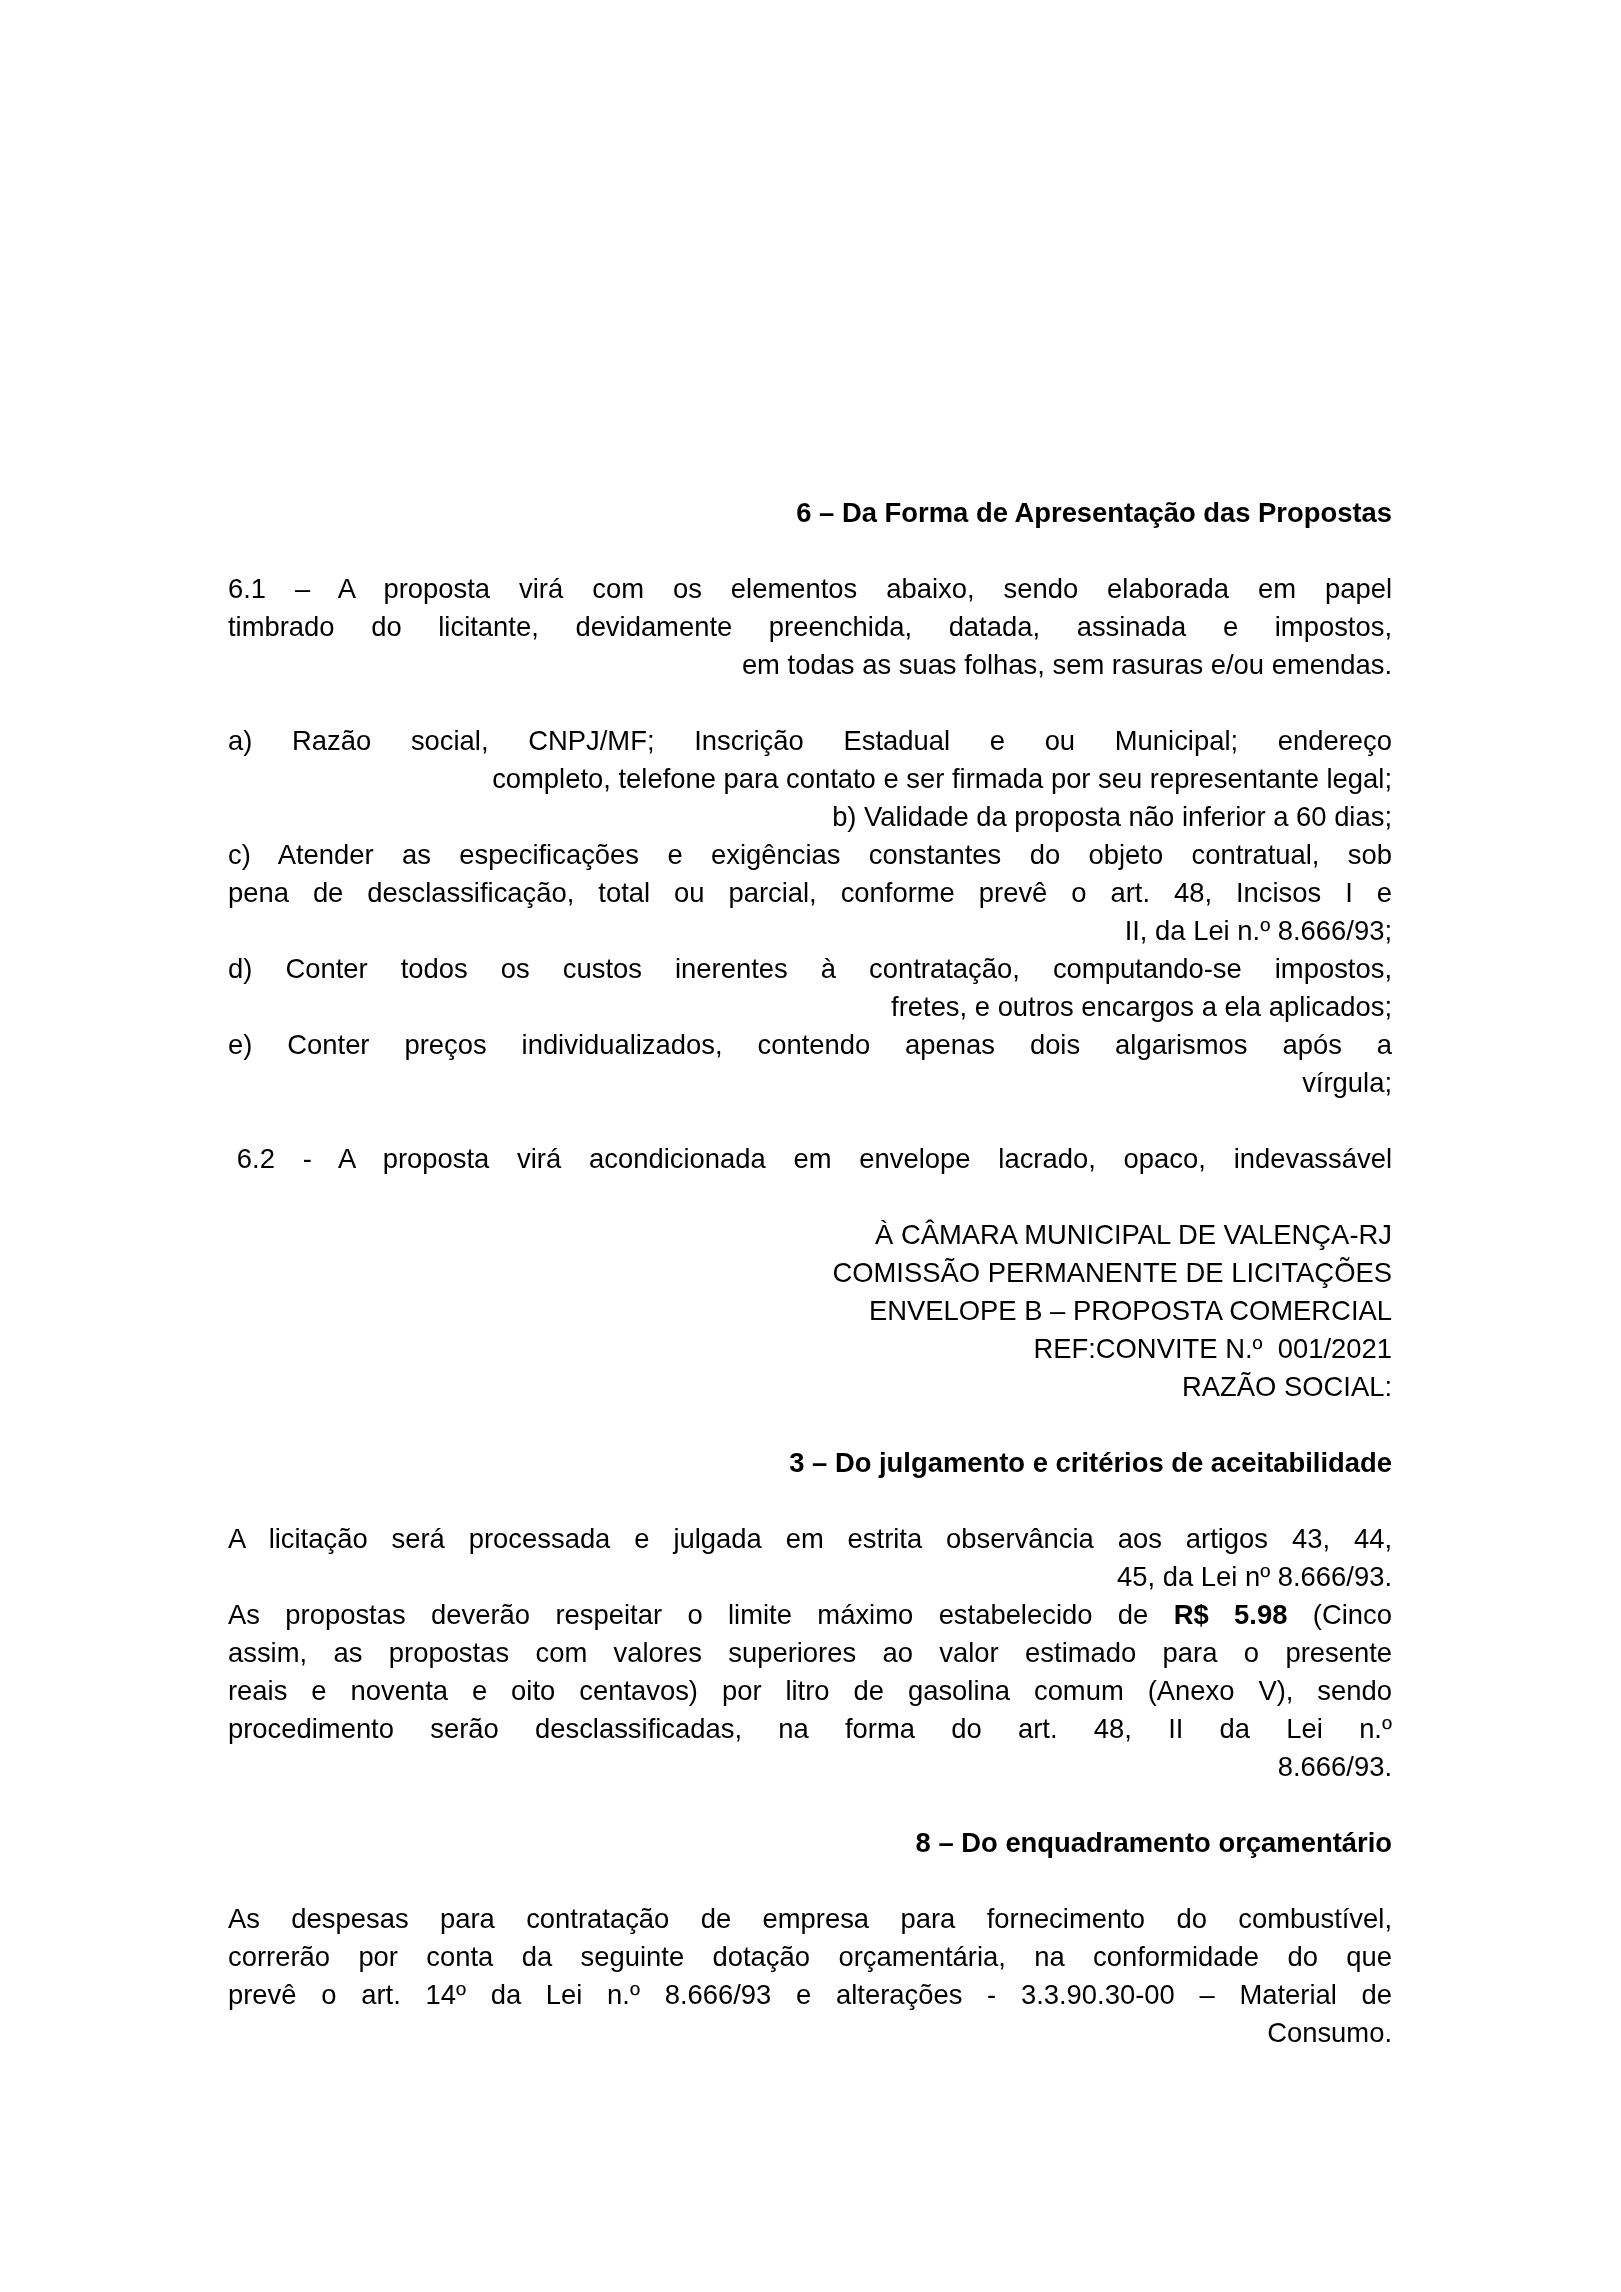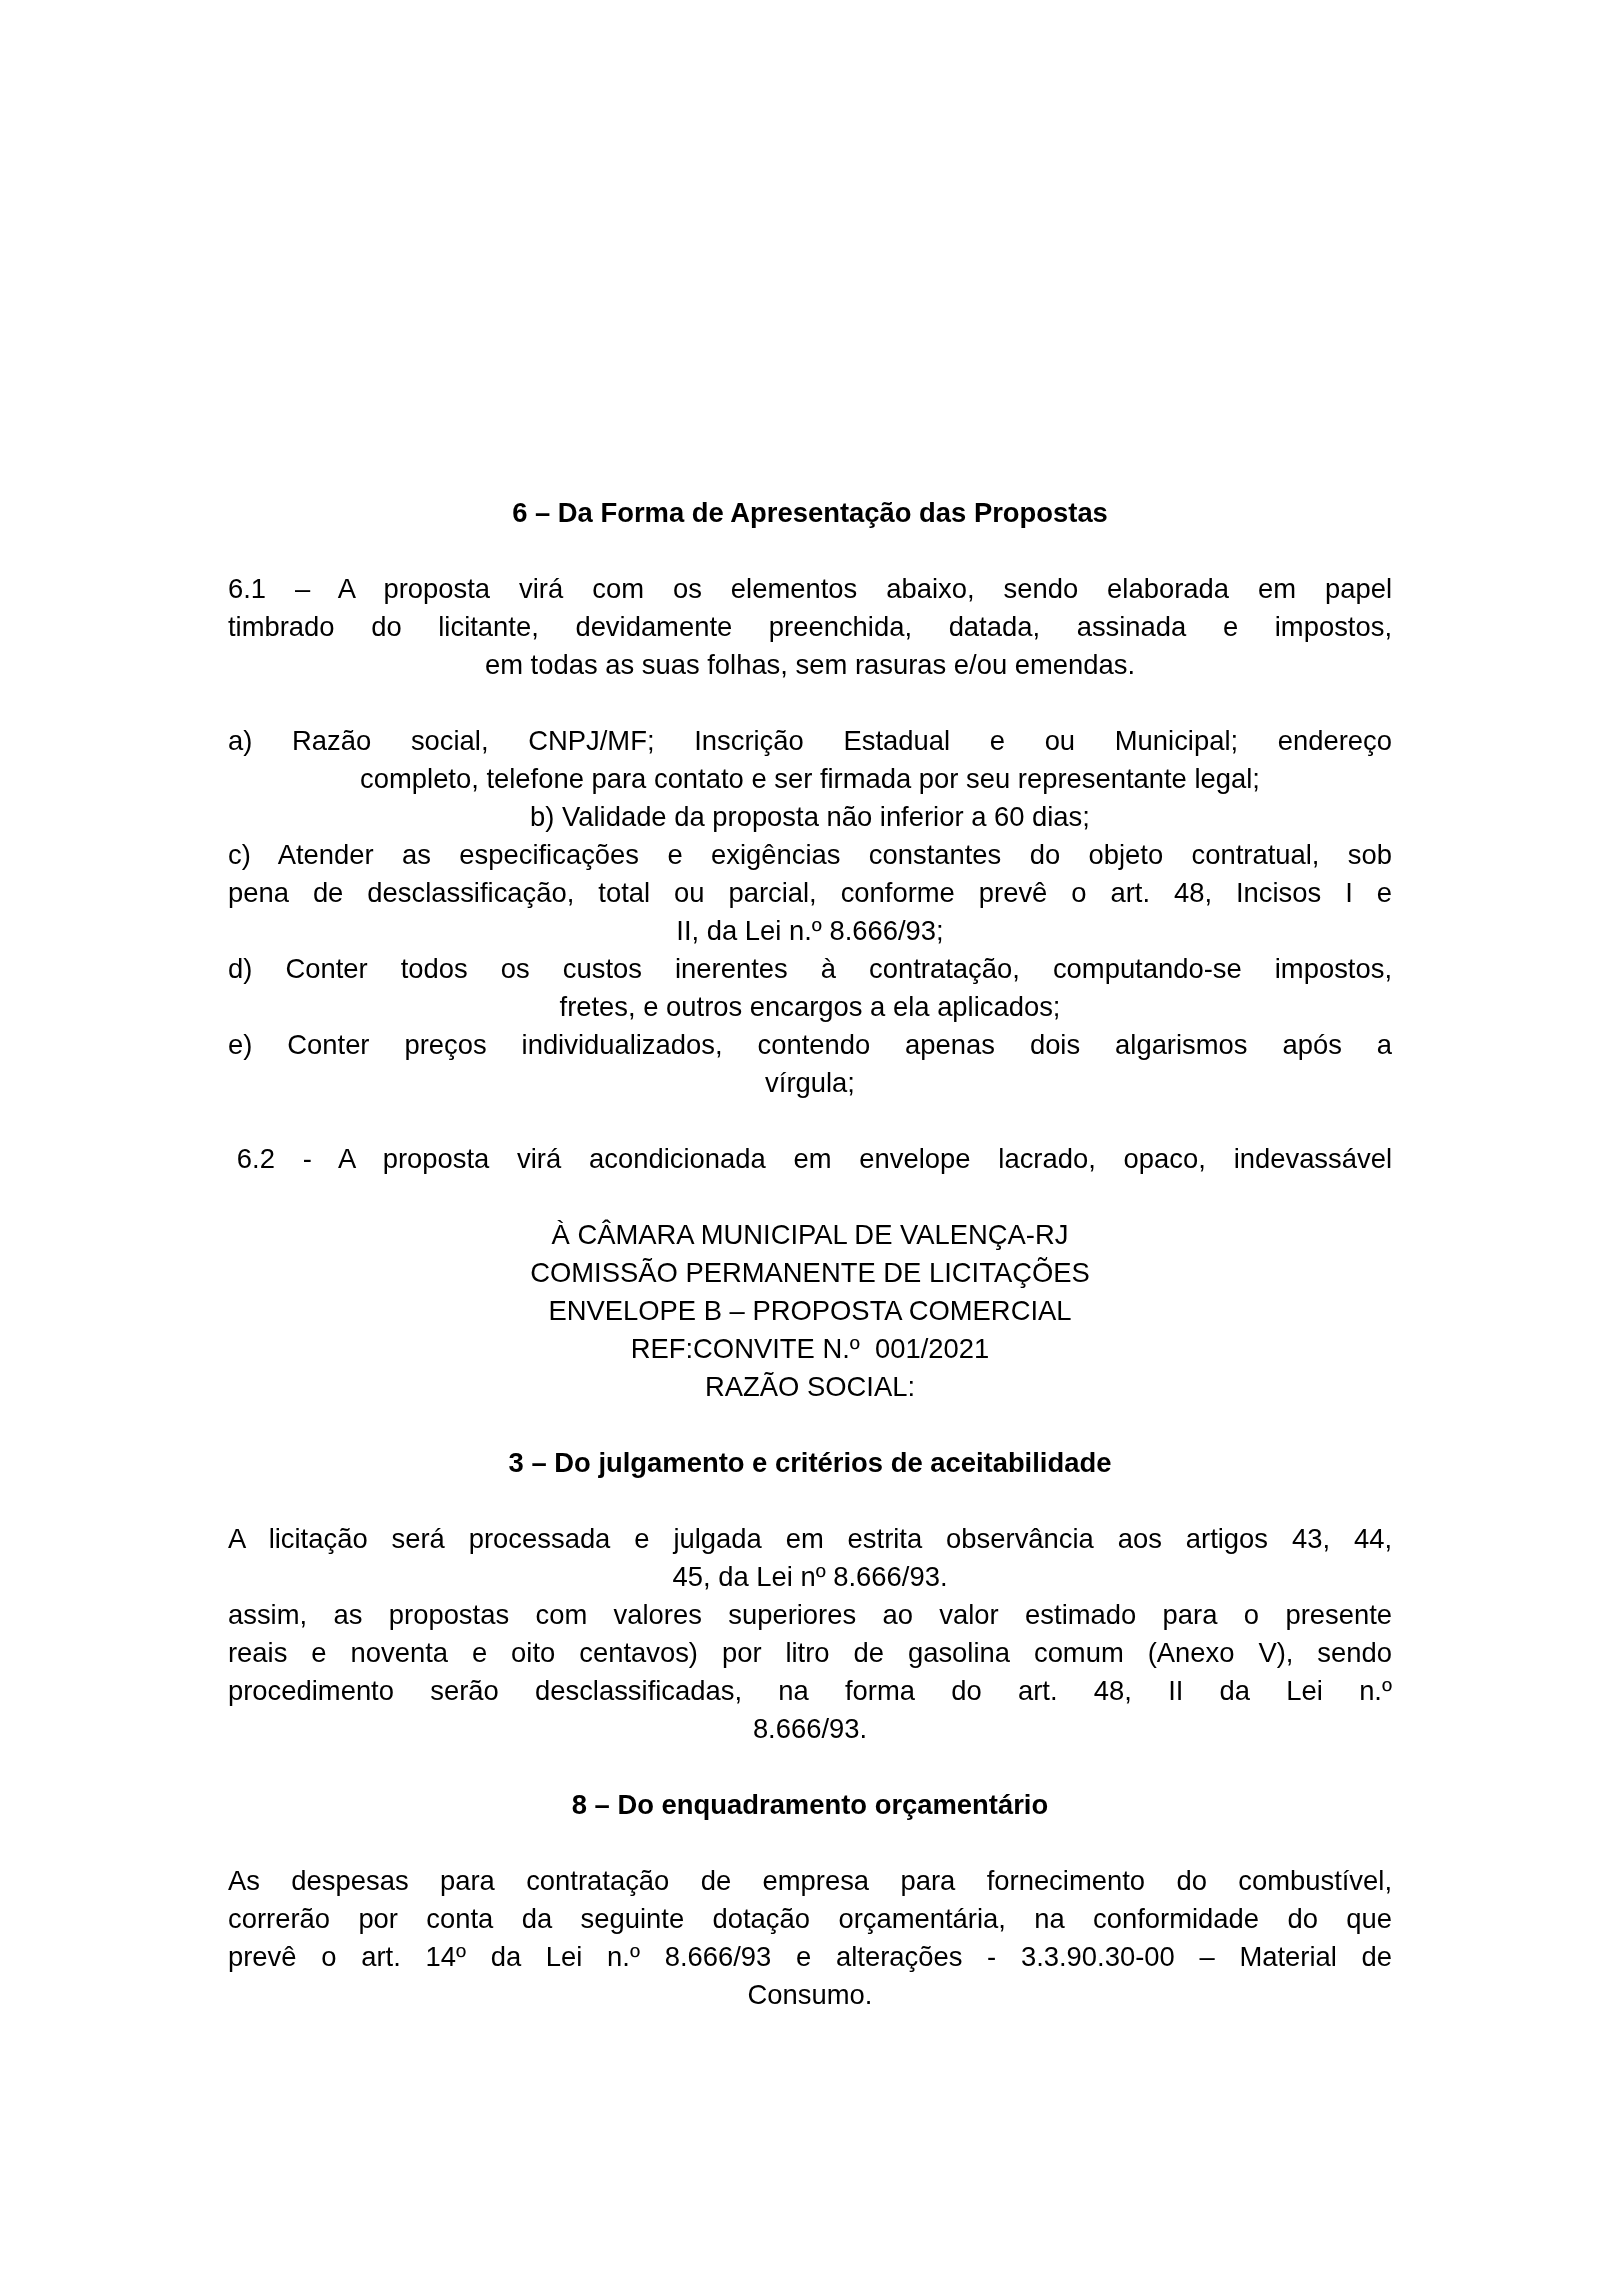--- a/index.html
+++ b/index.html
@@ -19,21 +19,21 @@
     width: 1164px;
     font-size: 27.4px;
     line-height: 38px;
   }
   .block { margin-bottom: 38px; }
   .block:last-child { margin-bottom: 16px; }
   .line { display: block; }
   
   .j { text-align: justify; text-align-last: justify; }
   
-  .l { text-align: center; white-space: pre; }
+  .l { text-align: right; white-space: pre; }
   .indent { padding-left: 8.8px; }
   .heading { font-weight: 700; }
   b { font-weight: 700; }
 </style>
 </head>
 <body>
 
 <div class="page">
   <div class="content">
 
@@ -72,20 +72,21 @@
       <span class="line l">RAZÃO SOCIAL:</span>
     </div>
 
     <div class="block heading">
       <span class="line l">3 – Do julgamento e critérios de aceitabilidade</span>
     </div>
 
     <div class="block">
       <span class="line j">A licitação será processada e julgada em estrita observância aos artigos 43, 44,</span>
       <span class="line l">45, da Lei nº 8.666/93.</span>
+      <span class="line j"><span>As propostas deverão respeitar o limite máximo estabelecido de </span><b>R$ 5.98</b><span> (Cinco</span></span>
       <span class="line j">assim, as propostas com valores superiores ao valor estimado para o presente</span>
       <span class="line j">reais e noventa e oito  centavos) por litro de gasolina comum (Anexo V), sendo</span>
       <span class="line j">procedimento serão desclassificadas, na forma do art. 48, II da Lei n.º</span>
       <span class="line l">8.666/93.</span>
     </div>
 
     <div class="block heading">
       <span class="line l">8 – Do enquadramento orçamentário</span>
     </div>
 

